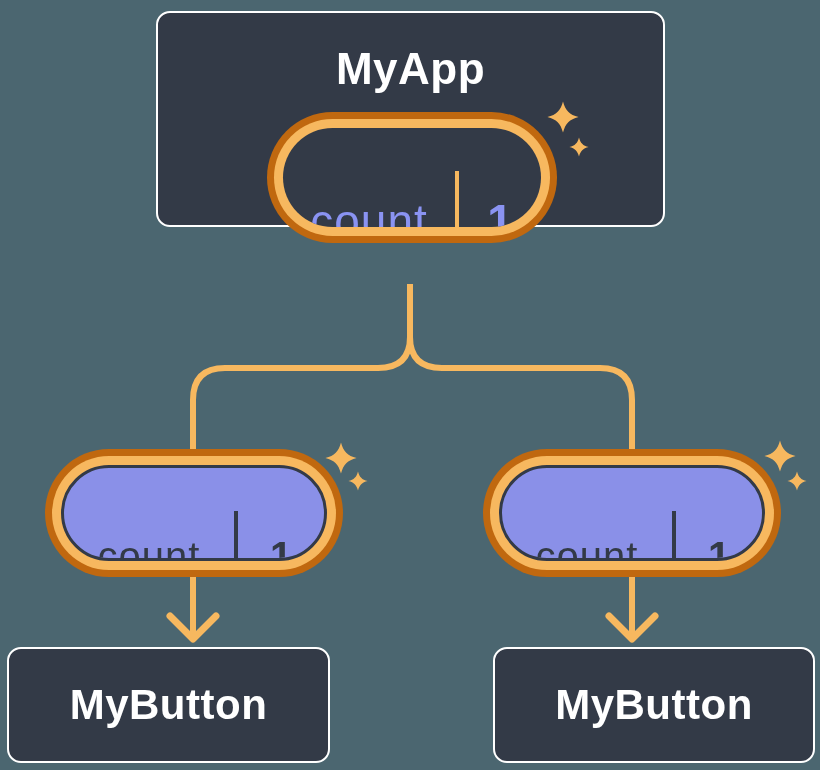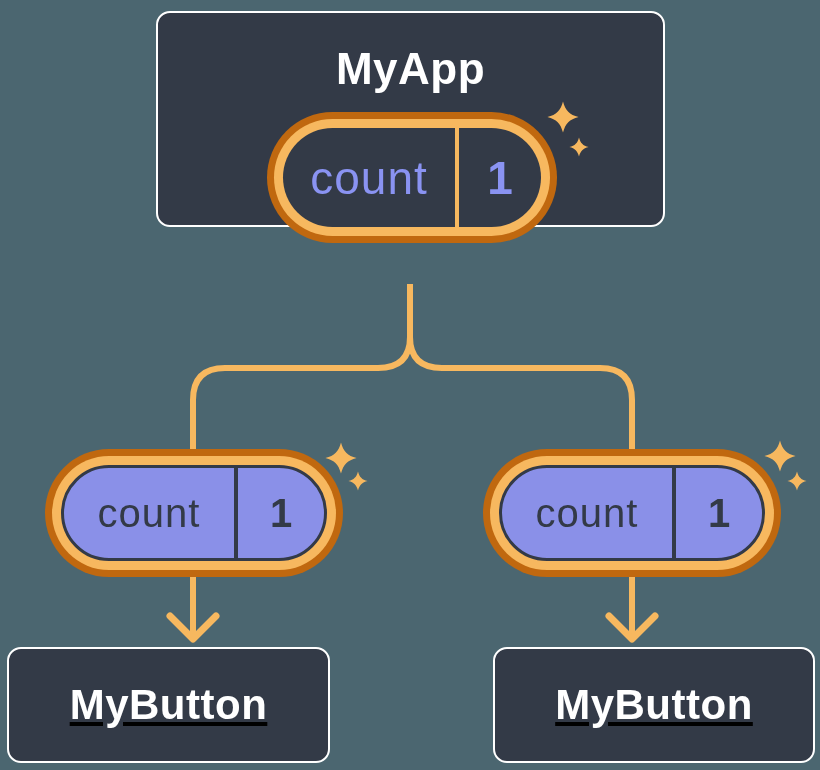--- a/index.html
+++ b/index.html
@@ -22,21 +22,21 @@
   .node-title {
     color: #FFFFFF;
     font-size: 44px;
     font-weight: 600;
     letter-spacing: 0.5px;
     text-align: center;
     width: 100%;
   }
   .node-root { left: 156px; top: 11px; width: 509px; height: 216px; }
   .node-root .node-title { position: absolute; top: 34px; line-height: 44px; }
-  .node-child { display: flex; align-items: center; justify-content: flex-end; text-decoration: underline; }
+  .node-child { display: flex; align-items: center; justify-content: flex-end; }
   .node-child .node-title { font-size: 42px; }
   .node-child-left  { left: 7px;   top: 647px; width: 323px; height: 116px; }
   .node-child-right { left: 493px; top: 647px; width: 322px; height: 116px; }
 
   svg.wires { position: absolute; left: 0; top: 0; z-index: 2; pointer-events: none; }
 
   .pill-outer {
     position: absolute;
     background: #C0680F;
     border-radius: 999px;
@@ -56,20 +56,21 @@
     width: 100%; height: 100%;
     box-sizing: border-box;
     display: flex;
     overflow: hidden;
   }
   .pill-inner.dark { background: #333A47; }
   .pill-inner.purple { background: #8A90E8; border: 3px solid #333A47; }
   .pill-name, .pill-value {
     display: flex; align-items: center; justify-content: center;
     height: 100%;
+    margin-top: 43px;
   }
   .pill-name { flex: 1; }
   .pill-value { box-sizing: border-box; font-weight: 700; }
 
   .pill-root { left: 267px; top: 112px; width: 290px; height: 131px; }
   .pill-root .pill-name  { color: #8A93F2; font-size: 46px; letter-spacing: 1px; }
   .pill-root .pill-value { color: #8A93F2; font-size: 46px; width: 86px; border-left: 4px solid #F7B85F; }
 
   .pill-child { width: 298px; height: 128px; }
   .pill-child-left  { left: 45px;  top: 449px; }

